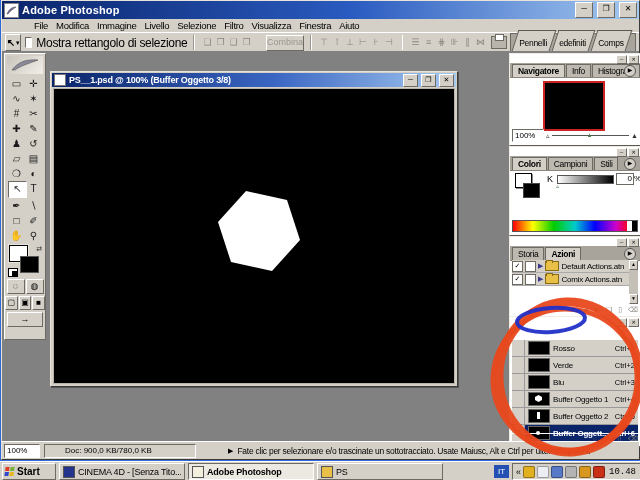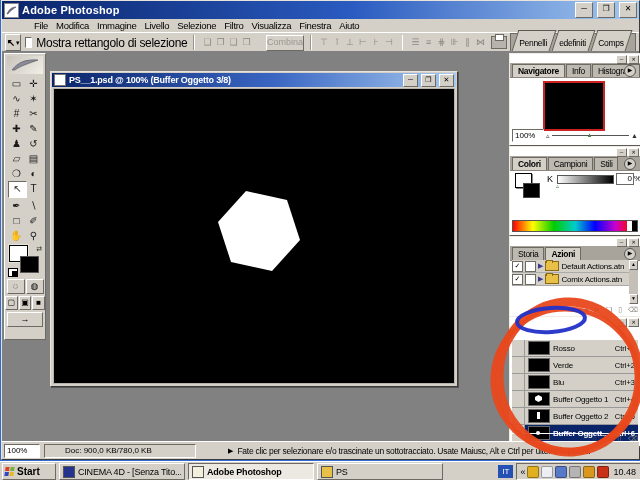--- a/index.html
+++ b/index.html
@@ -152,21 +152,21 @@
   .task-btn{height:15px;background:#d4d0c8;display:flex;align-items:center;gap:3px;padding:0 3px;overflow:hidden;flex:none;}
   .task-btn .tico{width:10px;height:10px;border:1px solid #555;flex:none;}
   .task-btn .tlabel{font-size:9px;letter-spacing:-.2px;white-space:nowrap;overflow:hidden;}
   .task-btn.active{border-color:#6d6a63 #fff #fff #6d6a63;background:#ece9e2;}
   .task-btn.active .tlabel{font-weight:bold;}
   .tray{margin-left:auto;display:flex;align-items:center;gap:3px;height:15px;flex:none;}
   .lang-badge{width:15px;height:13px;background:#2450b4;color:#fff;font-size:8px;font-weight:normal;text-align:center;line-height:13px;}
   .tray-well{display:flex;align-items:center;gap:2px;height:15px;border:1px solid;border-color:#6d6a63 #fff #fff #6d6a63;padding:0 3px;}
   .tray-chev{font-size:9px;}
   .tray-ico{width:10px;height:10px;border-radius:2px;border:1px solid rgba(0,0,0,.35);flex:none;}
-  .tray-clock{font-size:9px;padding:0 2px;}
+  .tray-clock{font-size:9px;padding:0 2px;font-family:Liberation Mono, monospace;}
 
   
   #annotations{left:0;top:0;width:640px;height:480px;pointer-events:none;z-index:99;}
   .anno-o{fill:none;stroke:var(--c-annotation_orange,#e8481c);stroke-linecap:round;opacity:.95;}
   .anno-b{fill:none;stroke:var(--c-annotation_blue,#2230c8);stroke-linecap:round;opacity:.95;}
 </style>
 </head>
 <body>
 
 <div id="ps-window" class="abs">

